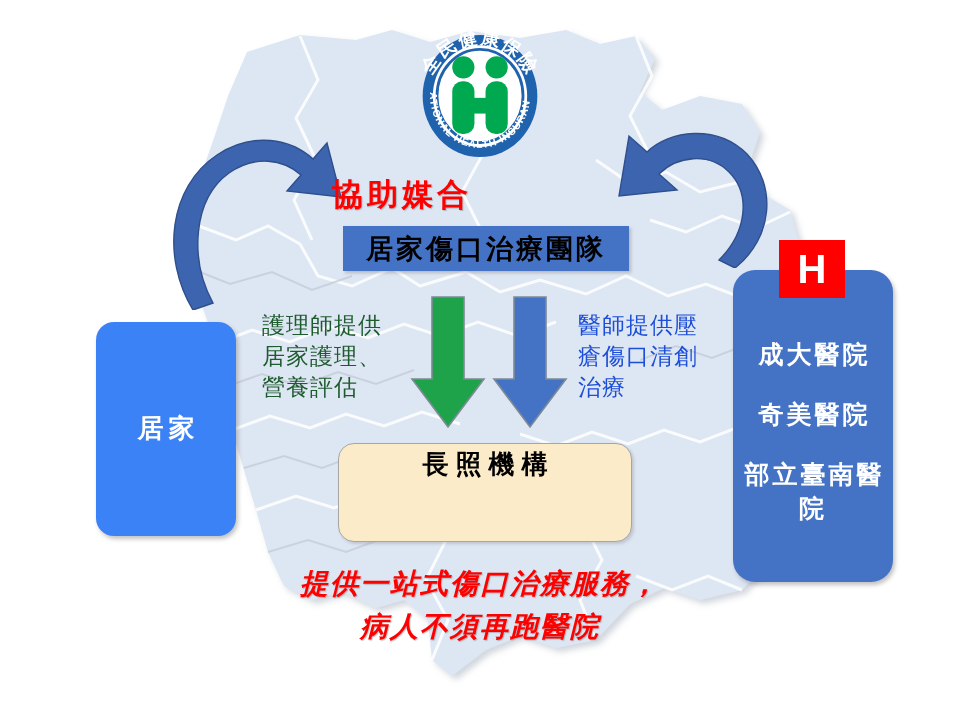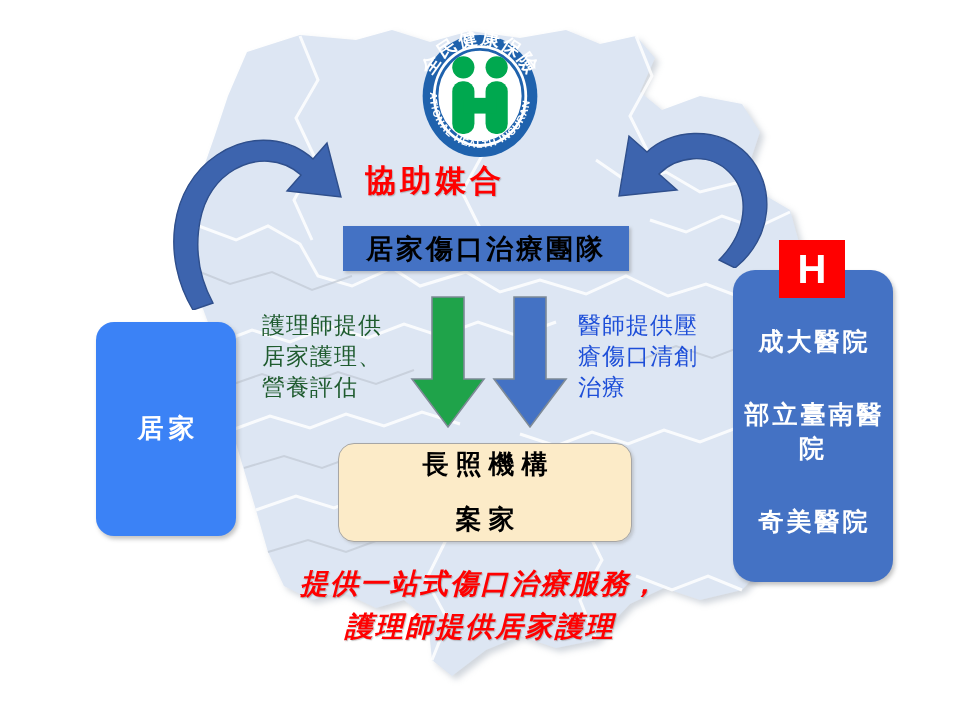--- a/index.html
+++ b/index.html
@@ -36,30 +36,29 @@
     top: 22px;
     width: 148px;
     height: 148px;
     z-index: 6;
   }
 
   
   #assist-text {
     position: absolute;
     left: 0;
-    top: 160px;
+    top: 174px;
     width: 804px;
     text-align: center;
     font-size: 31px;
     font-weight: bold;
     color: #FF0000;
     letter-spacing: 4px;
     z-index: 7;
     text-shadow: 1px 1px 1px rgba(120,120,120,0.45);
-    padding-left: 33px;
   }
 
   
   #team-banner {
     position: absolute;
     left: 343px;
     top: 226px;
     width: 286px;
     height: 45px;
     background: #4472C4;
@@ -196,21 +195,20 @@
     background: #4472C4;
     border-radius: 22px;
     z-index: 6;
     display: flex;
     flex-direction: column;
     align-items: center;
     justify-content: center;
     box-shadow: 2px 3px 4px rgba(120,120,120,0.45);
     padding-top: 12px;
     box-sizing: border-box;
-    gap: 13px;
   }
   #hospitals-card .hospital-name {
     color: #ffffff;
     font-size: 25px;
     font-weight: bold;
     letter-spacing: 3px;
     line-height: 34px;
     text-align: center;
     margin: 13px 0;
     text-indent: 3px;
@@ -354,30 +352,29 @@
   <div class="annotation" id="note-nurse">護理師提供居家護理、營養評估</div>
 
   <div class="annotation" id="note-doctor">醫師提供壓瘡傷口清創治療</div>
 
   <div id="home-care-card">
     <div class="line">居家</div>
   </div>
 
   <div id="ltc-card">
     <div class="line">長照機構</div>
-    <div class="line">案家</div>
   </div>
 
   <div id="hospitals-card">
     <div class="hospital-name">成大醫院</div>
+    <div class="hospital-name">奇美醫院</div>
     <div class="hospital-name">部立臺南醫院</div>
-    <div class="hospital-name">奇美醫院</div>
   </div>
   <div id="h-badge">
     <span class="glyph">H</span>
   </div>
 
   <div id="slogan">
     <div>提供一站式傷口治療服務，</div>
-    <div>護理師提供居家護理</div>
+    <div>病人不須再跑醫院</div>
   </div>
 
 </div>
 
 </body></html>

